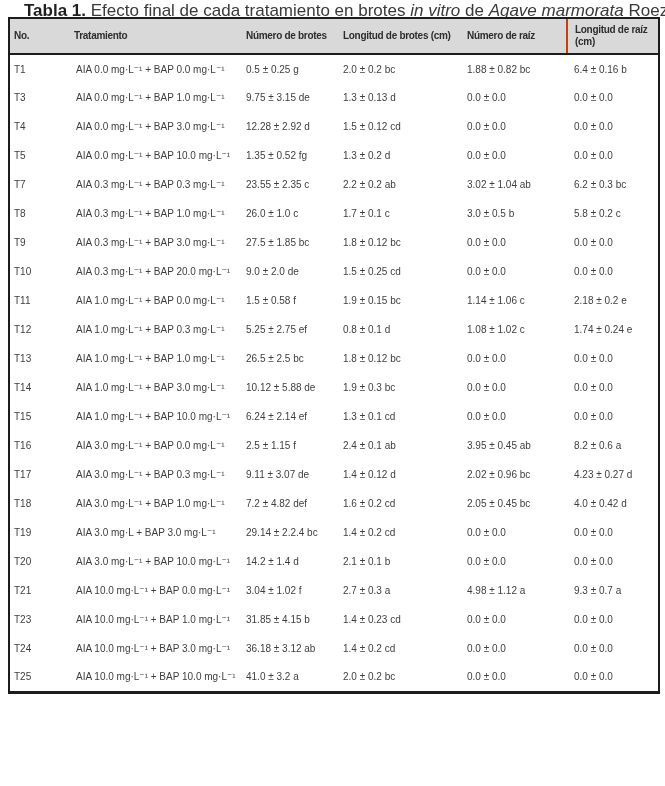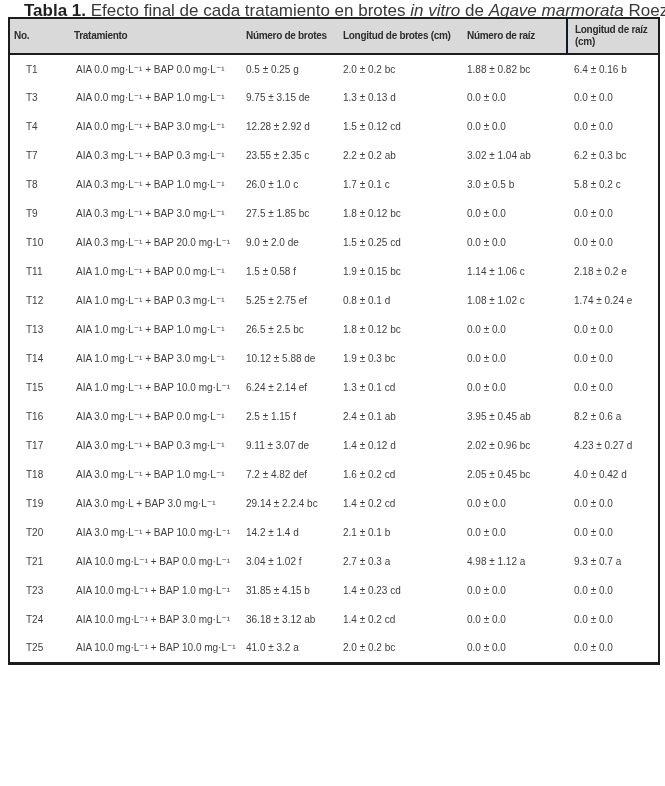--- a/index.html
+++ b/index.html
@@ -21,28 +21,28 @@
   }
   thead th{
     background:#d9d9d9;
     border-top:2px solid #1c1c1c;border-bottom:2px solid #1c1c1c;
     font-size:10px;font-weight:bold;color:#2d2d2d;
     text-align:left;vertical-align:middle;
     height:36px;padding:2px 2px 2px 7px;box-sizing:border-box;
     letter-spacing:-0.3px;line-height:1.25;
   }
   thead th.th-no{padding-left:4px;margin-left:40px;}
-  thead th.th-lraiz{border-left:2px solid #0f172a;}
+  thead th.th-lraiz{border-left:2px solid #c2410c;}
   tbody td{
     font-size:10px;color:#3e3e3e;
     height:29px;vertical-align:middle;
     padding:0 2px 0 7px;box-sizing:border-box;
     white-space:nowrap;overflow:hidden;background:#ffffff;
   }
-  tbody td.col-no{padding-left:16px;}
+  tbody td.col-no{padding-left:4px;}
   tbody td.col-trat{padding-left:9px;}
 </style>
 </head>
 <body>
 
 <div class="page">
 
   <div class="caption"><span class="bold">Tabla 1.</span><span class="normal"> Efecto final de cada tratamiento en brotes </span><span class="italic">in vitro</span><span class="normal"> de </span><span class="italic">Agave marmorata</span><span class="normal"> Roezl.).</span></div>
 
   <table class="results">
@@ -83,20 +83,28 @@
         </tr>
         <tr>
           <td class="col-no">T4</td>
           <td class="col-trat">AIA 0.0 mg·L⁻¹ + BAP 3.0 mg·L⁻¹</td>
           <td class="col-brotes">12.28 ± 2.92 d</td>
           <td class="col-lbrotes">1.5 ± 0.12 cd</td>
           <td class="col-raiz">0.0 ± 0.0</td>
           <td class="col-lraiz">0.0 ± 0.0</td>
         </tr>
         <tr>
+          <td class="col-no">T5</td>
+          <td class="col-trat">AIA 0.0 mg·L⁻¹ + BAP 10.0 mg·L⁻¹</td>
+          <td class="col-brotes">1.35 ± 0.52 fg</td>
+          <td class="col-lbrotes">1.3 ± 0.2 d</td>
+          <td class="col-raiz">0.0 ± 0.0</td>
+          <td class="col-lraiz">0.0 ± 0.0</td>
+        </tr>
+        <tr>
           <td class="col-no">T7</td>
           <td class="col-trat">AIA 0.3 mg·L⁻¹ + BAP 0.3 mg·L⁻¹</td>
           <td class="col-brotes">23.55 ± 2.35 c</td>
           <td class="col-lbrotes">2.2 ± 0.2 ab</td>
           <td class="col-raiz">3.02 ± 1.04 ab</td>
           <td class="col-lraiz">6.2 ± 0.3 bc</td>
         </tr>
         <tr>
           <td class="col-no">T8</td>
           <td class="col-trat">AIA 0.3 mg·L⁻¹ + BAP 1.0 mg·L⁻¹</td>

